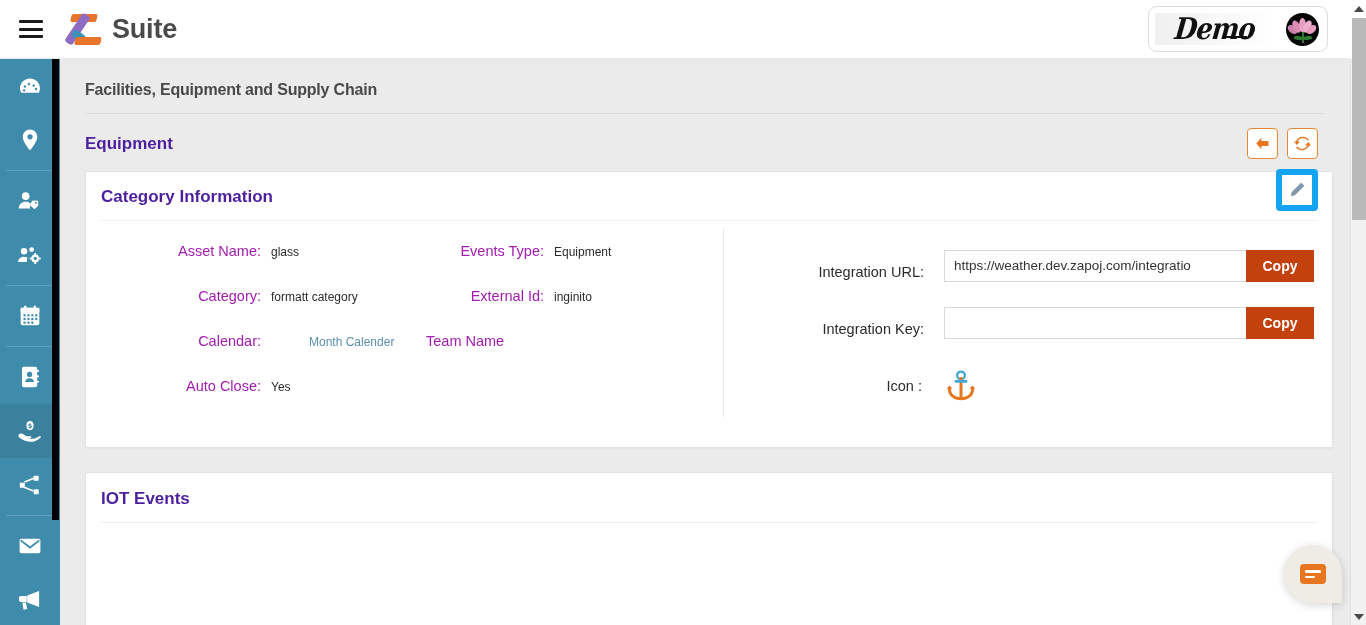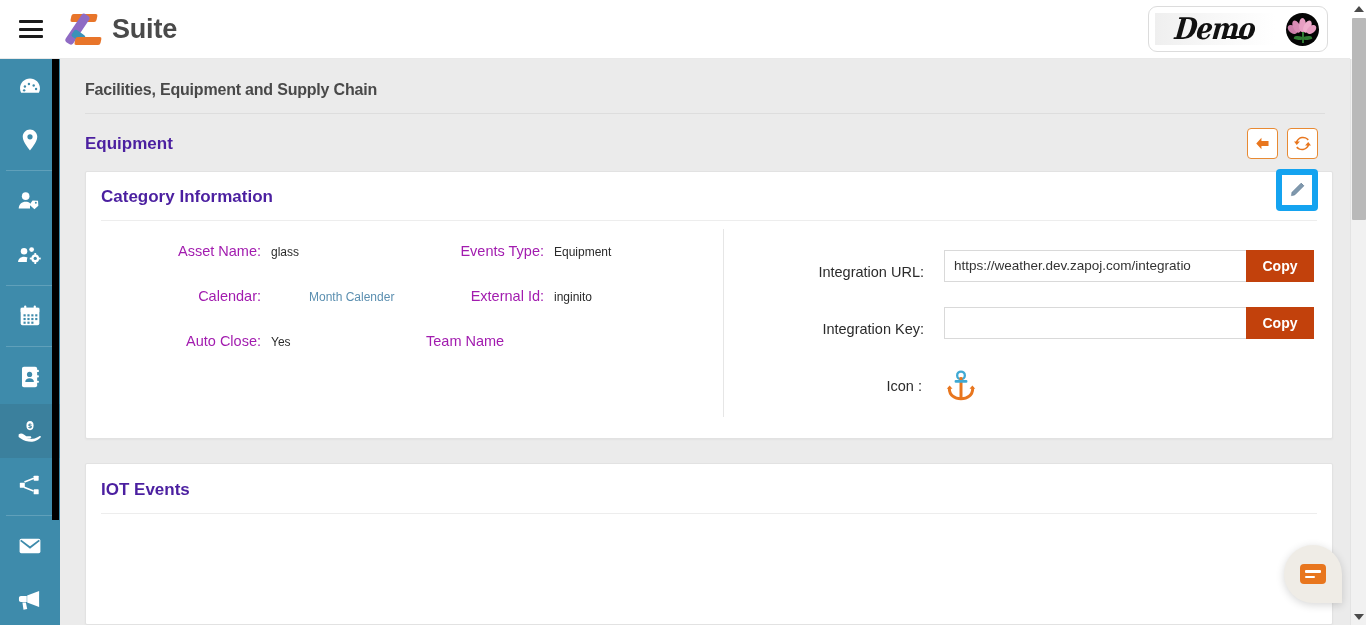--- a/index.html
+++ b/index.html
@@ -382,20 +382,24 @@
 
       <div class="info-body">
         <div class="vdiv"></div>
 
         <div class="col col-a">
           <div class="frow">
             <div class="flabel">Asset Name:</div>
             <div class="fvalue">glass</div>
           </div>
           <div class="frow">
+            <div class="flabel">Category:</div>
+            <div class="fvalue">formatt category</div>
+          </div>
+          <div class="frow">
             <div class="flabel">Calendar:</div>
             <div class="fvalue link">Month Calender</div>
           </div>
           <div class="frow">
             <div class="flabel">Auto Close:</div>
             <div class="fvalue">Yes</div>
           </div>
         </div>
 
         <div class="col col-b">

